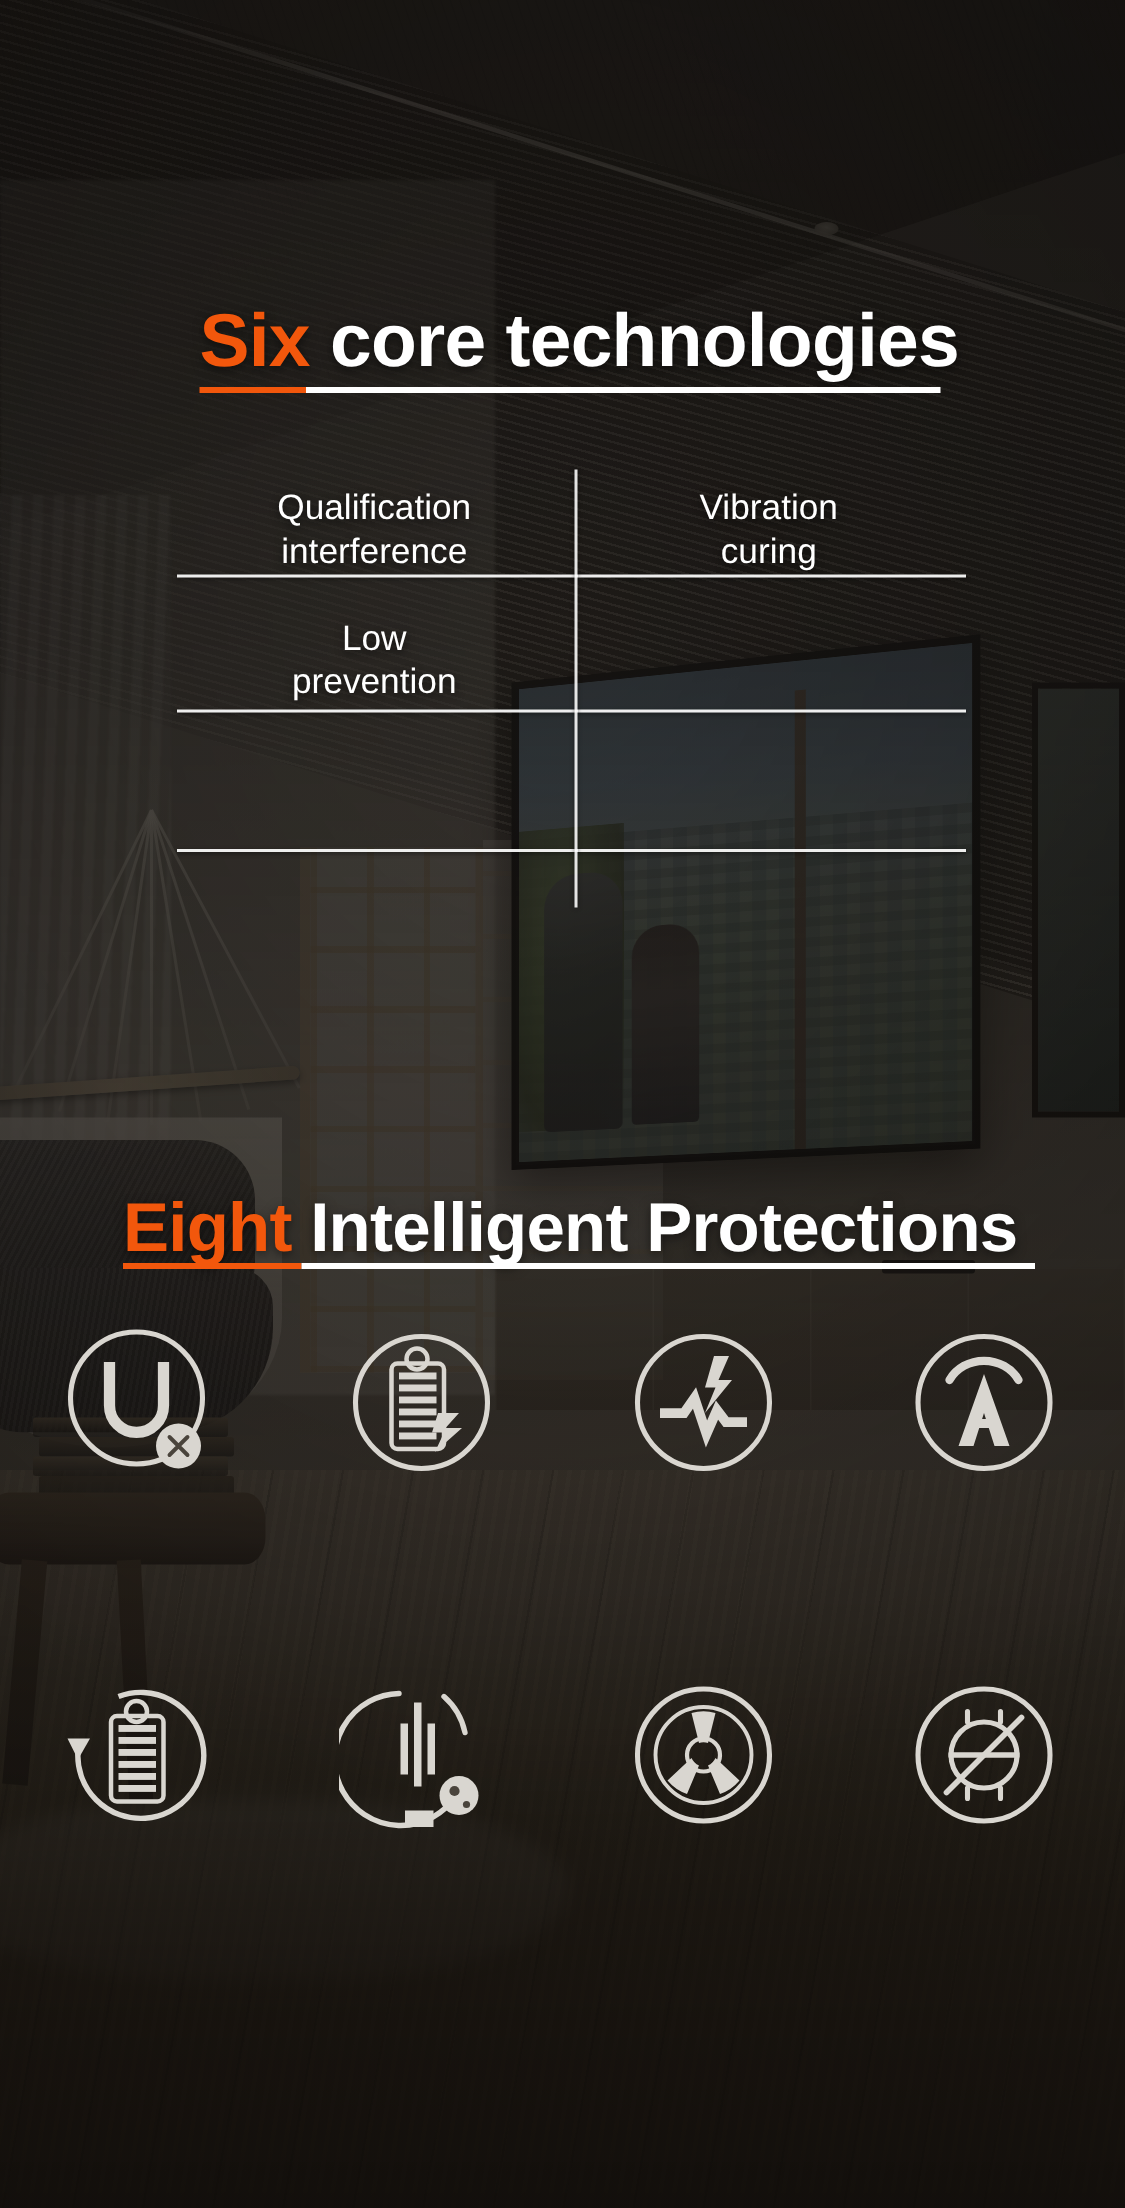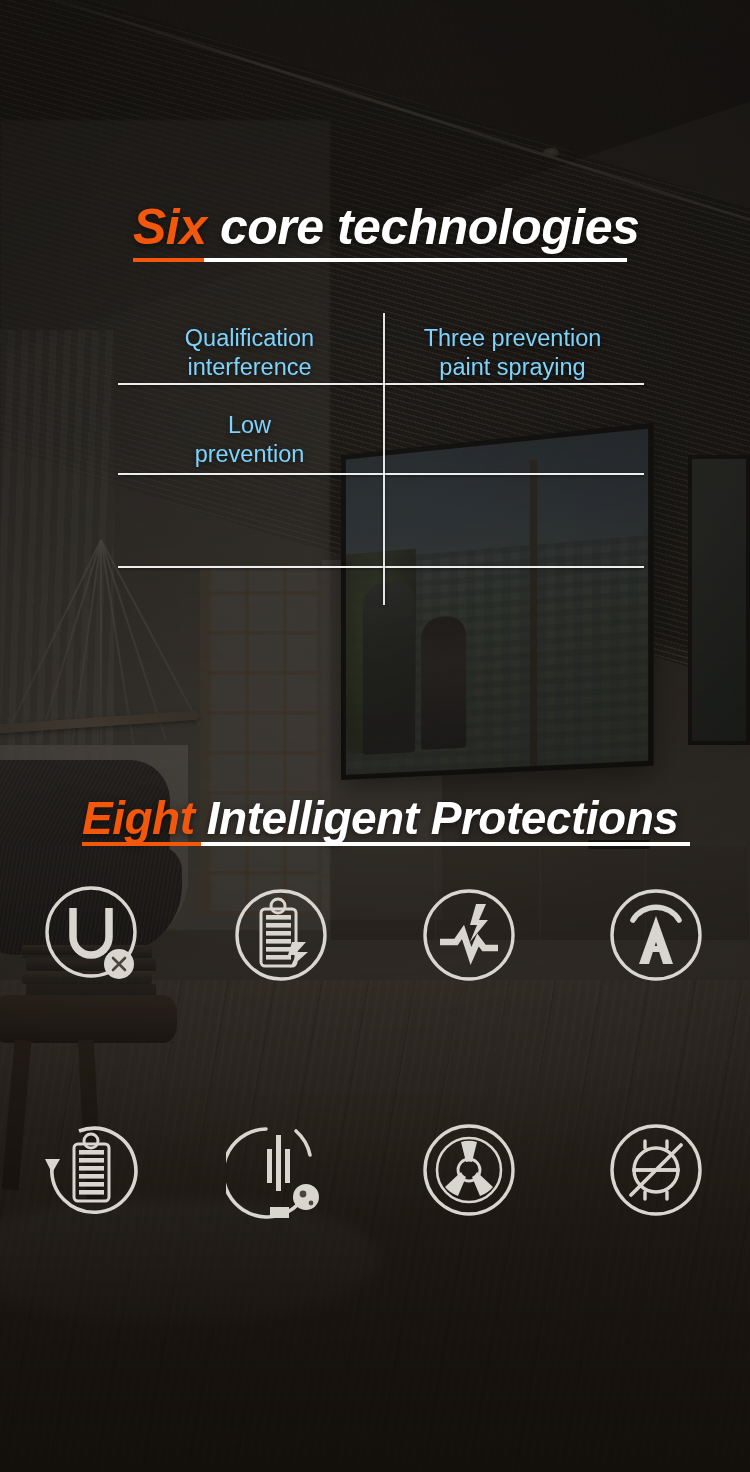--- a/index.html
+++ b/index.html
@@ -254,21 +254,20 @@
 
   
   .content { position:absolute; inset:0; }
 
   .heading{
     position:absolute;
     font-weight:700;
     letter-spacing:-.5px;
     white-space:nowrap;
     text-shadow:0 2px 7px rgba(0,0,0,.55);
-    font-style:italic;
   }
   .heading .accent{ color:#F2570C; }
   .heading .rest{ color:#ffffff; }
 
   #h-six{
     left:133px; top:198px;
     font-size:50px; line-height:58px;
   }
   #h-eight{
     left:82px; top:791px;
@@ -285,21 +284,21 @@
 
   
   .tech-grid{
     position:absolute; left:118px; top:310px; width:526px; height:260px;
     display:grid;
     grid-template-columns:1fr 1fr;
     grid-template-rows:1fr 1fr 1fr;
   }
   .tech-cell{
     display:flex; align-items:center; justify-content:center; text-align:center;
-    color:#7dd3fc;
+    color:#ffffff;
     font-size:23.5px; line-height:29px;
     font-weight:400;
     text-shadow:0 2px 6px rgba(0,0,0,.6);
     padding:0 4px;
   }
   .hline{
     position:absolute; left:118px; width:526px; height:2px;
     background:rgba(255,255,255,.92);
     box-shadow:0 1px 3px rgba(0,0,0,.5);
   }
@@ -401,21 +400,21 @@
     <div class="ul-row" id="ul-six">
       <div class="a"></div>
       <div class="b"></div>
     </div>
 
     <div class="tech-grid">
       <div class="tech-cell">
         <span><span>Qualification</span><br><span>interference</span></span>
       </div>
       <div class="tech-cell">
-        <span><span>Three prevention</span><br><span>paint spraying</span></span>
+        <span><span>Vibration</span><br><span>curing</span></span>
       </div>
       <div class="tech-cell">
         <span><span>Low</span><br><span>prevention</span></span>
       </div>
     </div>
     <div class="hline" id="hl1"></div>
     <div class="hline" id="hl2"></div>
     <div class="hline" id="hl3"></div>
     <div class="vline"></div>
 

